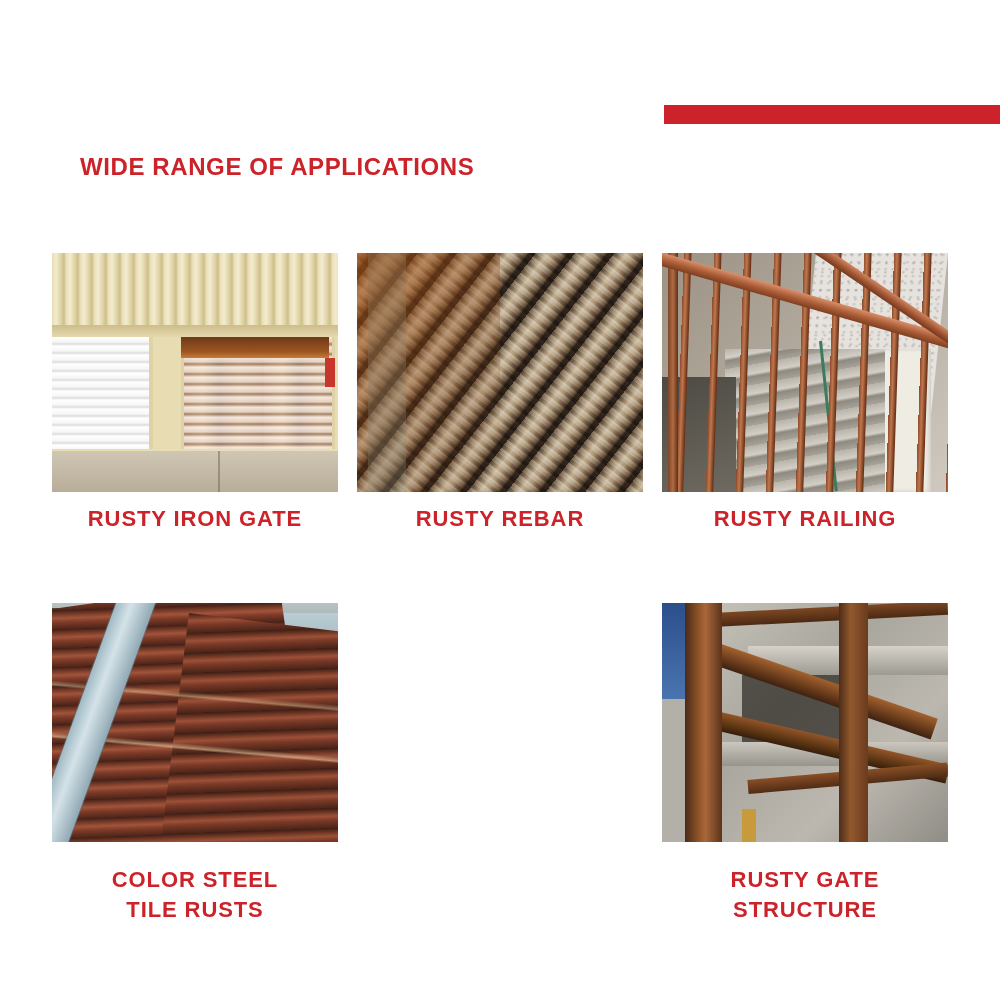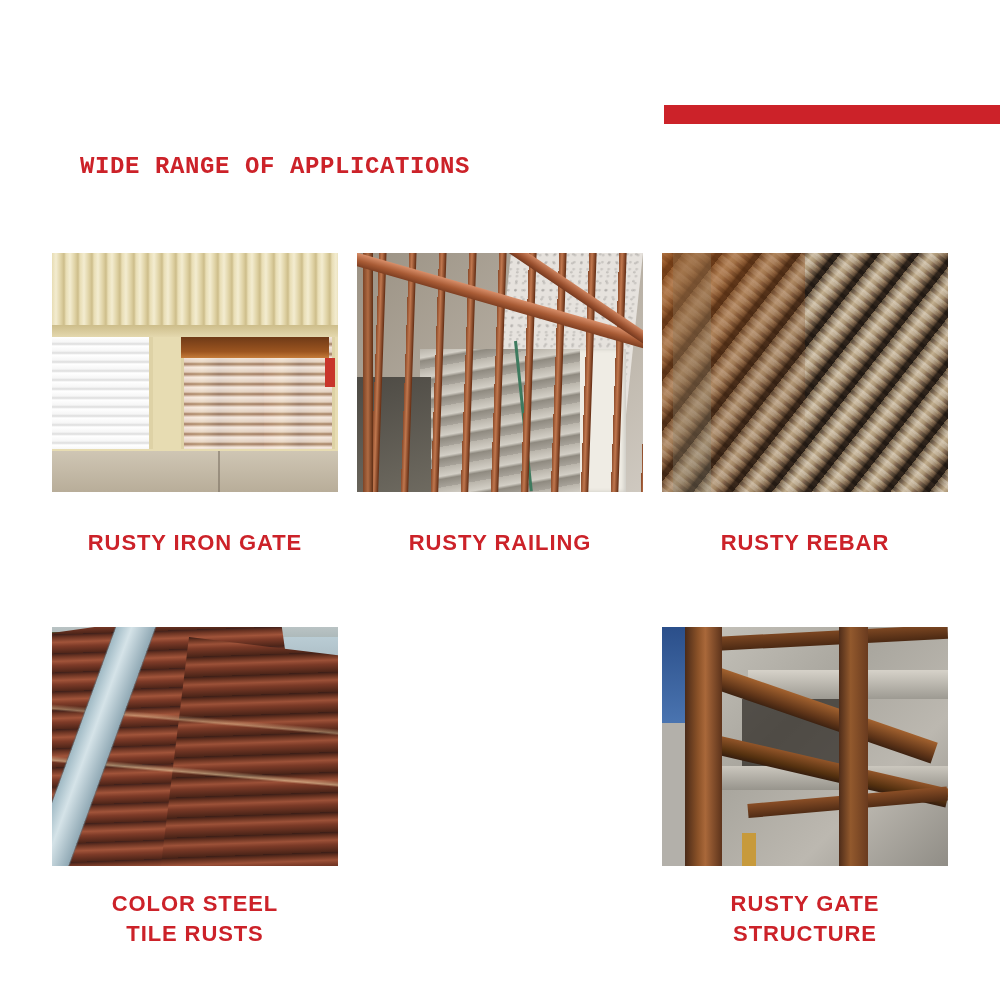--- a/index.html
+++ b/index.html
@@ -54,21 +54,20 @@
   }
   #subtitle {
     position: absolute;
     left: 80px;
     top: 153px;
     font-weight: 700;
     font-size: 24px;
     letter-spacing: 0.6px;
     color: #cc2229;
     white-space: nowrap;
-    font-family: Liberation Mono, monospace;
   }
 
   
   #grid {
     position: absolute;
     left: 52px;
     top: 253px;
     width: 896px;
   }
   .grid-row {
@@ -83,21 +82,21 @@
     align-items: center;
   }
   .photo {
     width: 286px;
     height: 239px;
     position: relative;
     overflow: hidden;
     background: #8a6a4a;
   }
   .caption {
-    margin-top: 36px;
+    margin-top: 12px;
     font-weight: 700;
     font-size: 22px;
     letter-spacing: 0.9px;
     color: #cc2229;
     text-align: center;
     line-height: 30px;
     white-space: pre-line;
   }
   #row2 { margin-top: 69px; }
   #row2 .caption { margin-top: 23px; }
@@ -420,43 +419,43 @@
         <div class="p1-door-right"></div>
         <div class="p1-door-right-top"></div>
         <div class="p1-redmark"></div>
         <div class="p1-ground"></div>
       </div>
       <div class="caption">RUSTY IRON GATE</div>
     </div>
 
     <div class="cell">
       <div class="photo">
+        <div class="ph-layer p3-bg"></div>
+        <div class="p3-bars"></div>
+        <div class="p3-ribs"></div>
+        <div class="p3-teal"></div>
+        <div class="p3-rust"></div>
+      </div>
+      <div class="caption">RUSTY REBAR</div>
+    </div>
+
+    <div class="cell">
+      <div class="photo">
         <div class="ph-layer p2-bg"></div>
         <div class="p2-stucco"></div>
         <div class="p2-wallpanel"></div>
         <div class="p2-stairs"></div>
         <div class="p2-dark"></div>
         <div class="p2-green"></div>
         <div class="p2-balusters"></div>
         <div class="p2-post"></div>
         <div class="p2-handrail"></div>
         <div class="p2-handrail2"></div>
       </div>
       <div class="caption">RUSTY RAILING</div>
-    </div>
-
-    <div class="cell">
-      <div class="photo">
-        <div class="ph-layer p3-bg"></div>
-        <div class="p3-bars"></div>
-        <div class="p3-ribs"></div>
-        <div class="p3-teal"></div>
-        <div class="p3-rust"></div>
-      </div>
-      <div class="caption">RUSTY REBAR</div>
     </div>
   </div>
 
   <div class="grid-row" id="row2">
 
     <div class="cell">
       <div class="photo">
         <div class="ph-layer p4-bg"></div>
         <div class="p4-sky"></div>
         <div class="p4-trees"></div>

